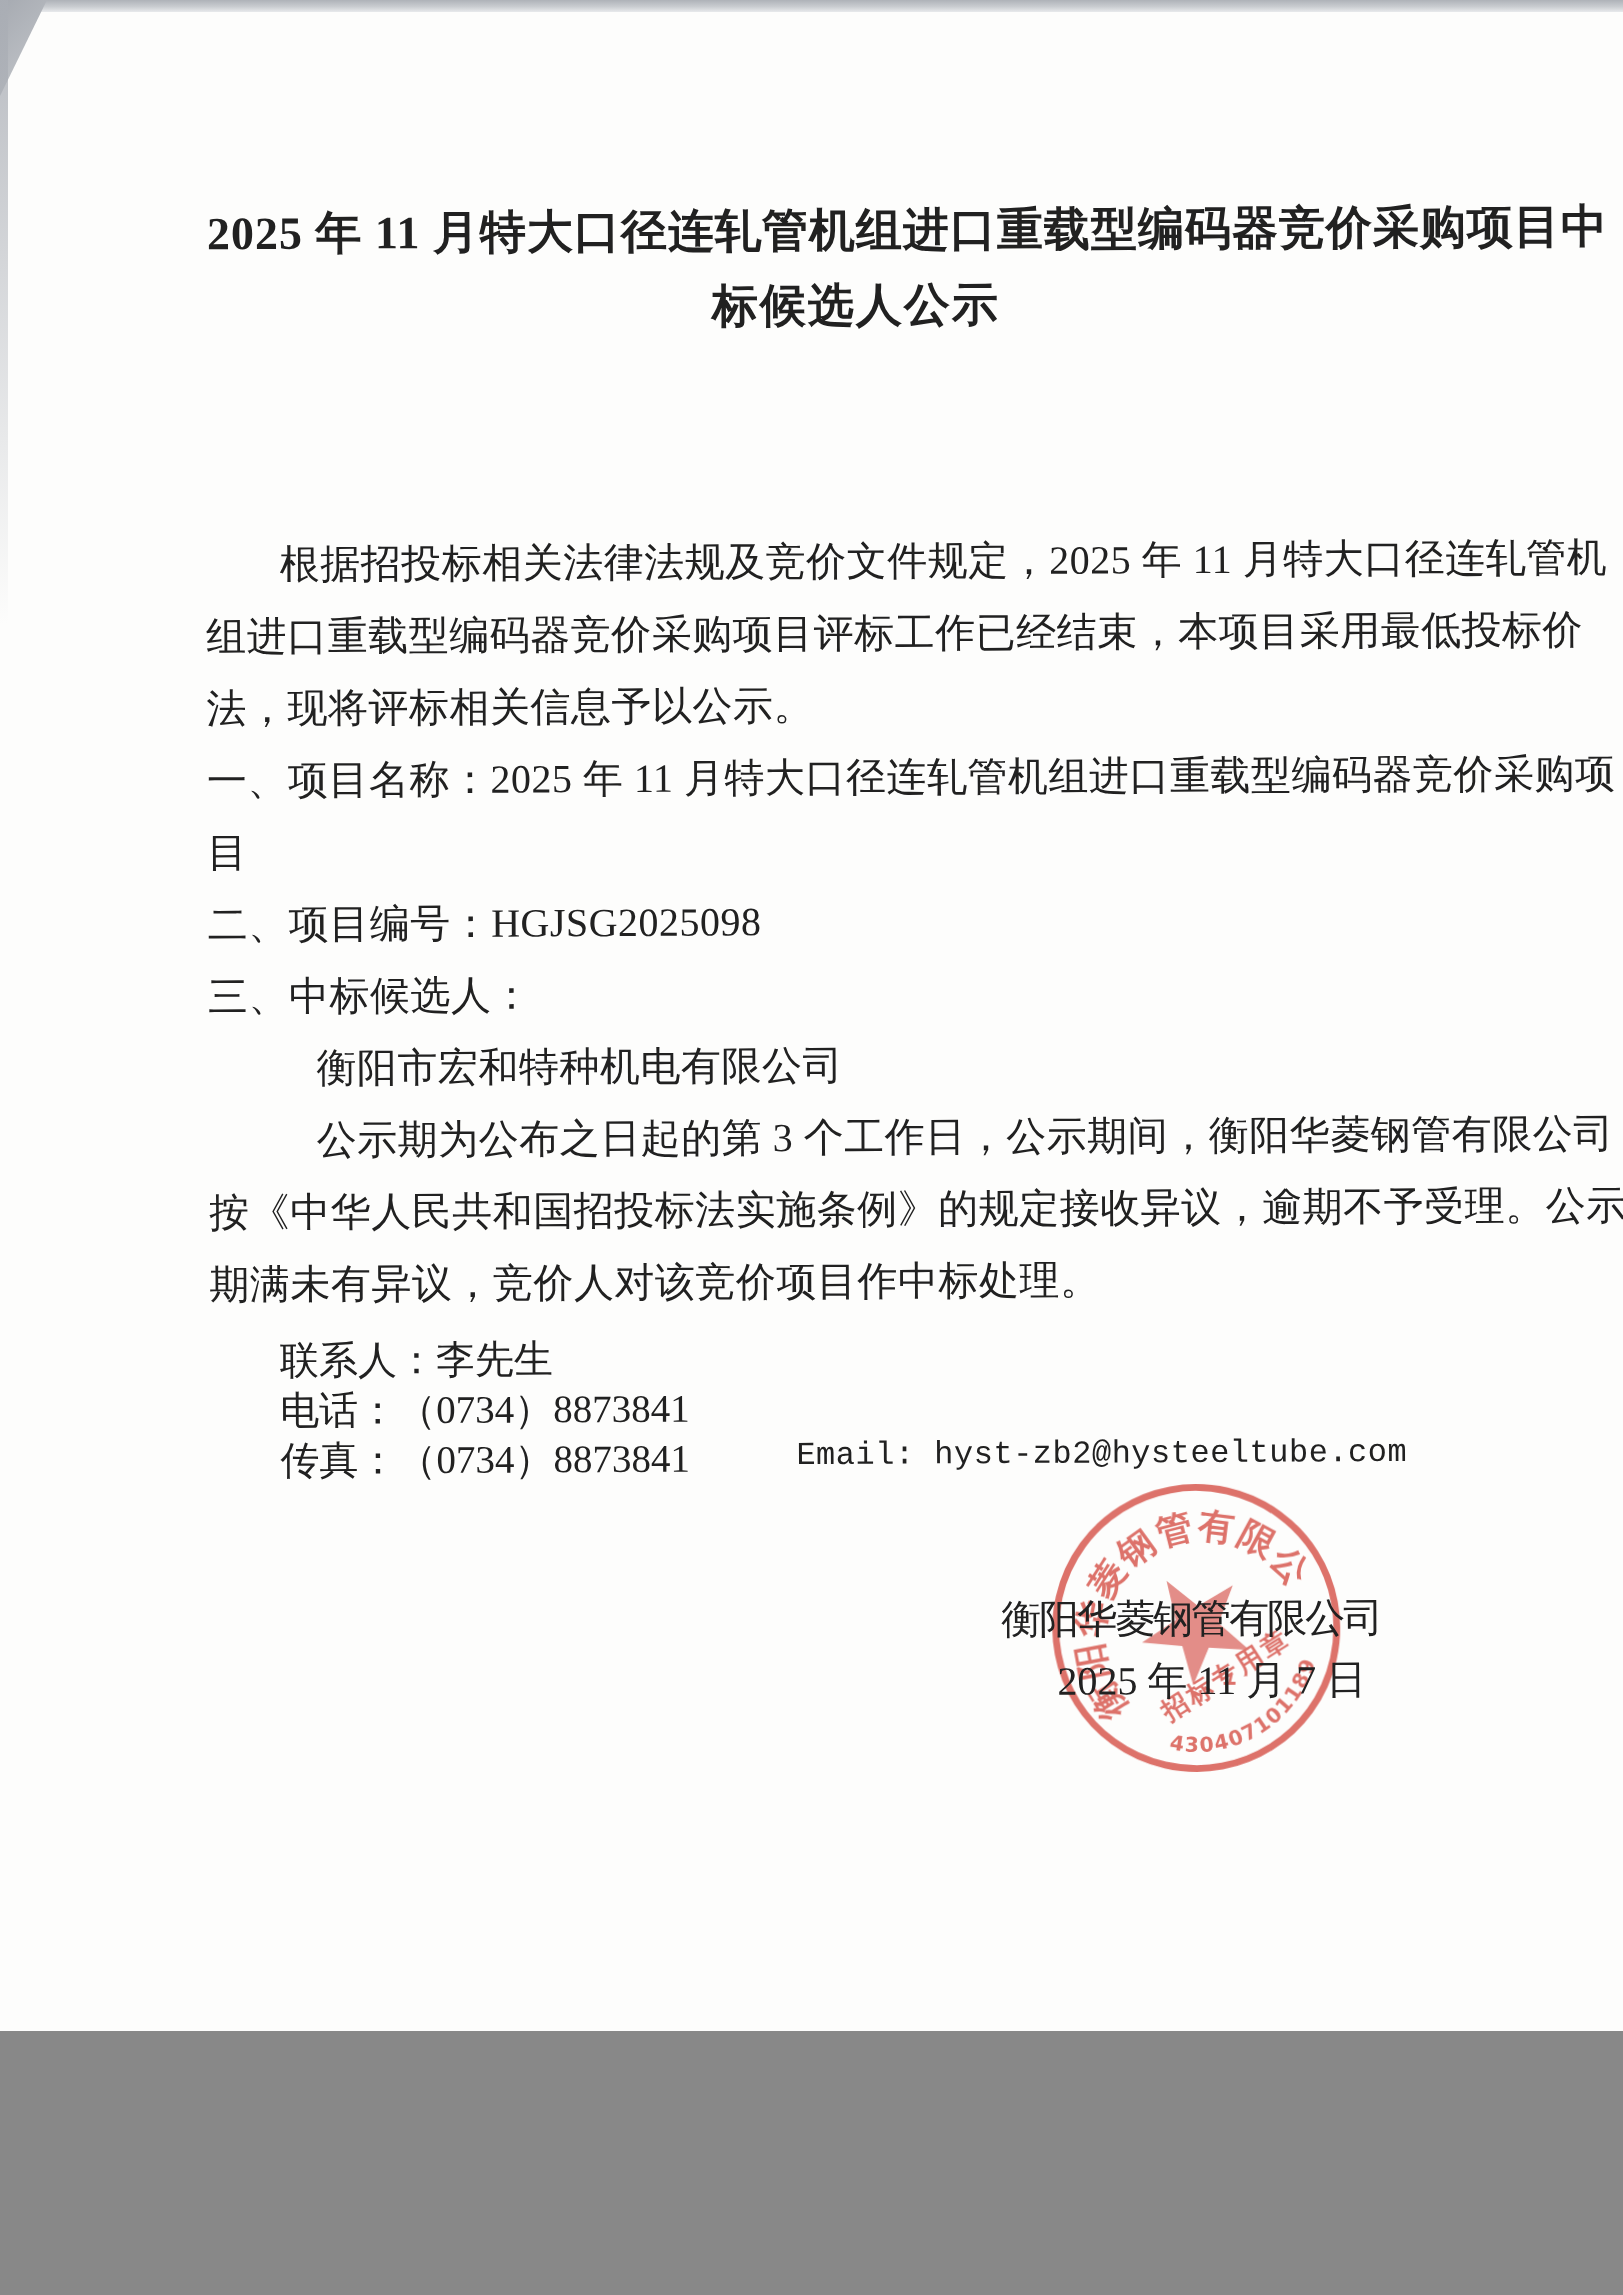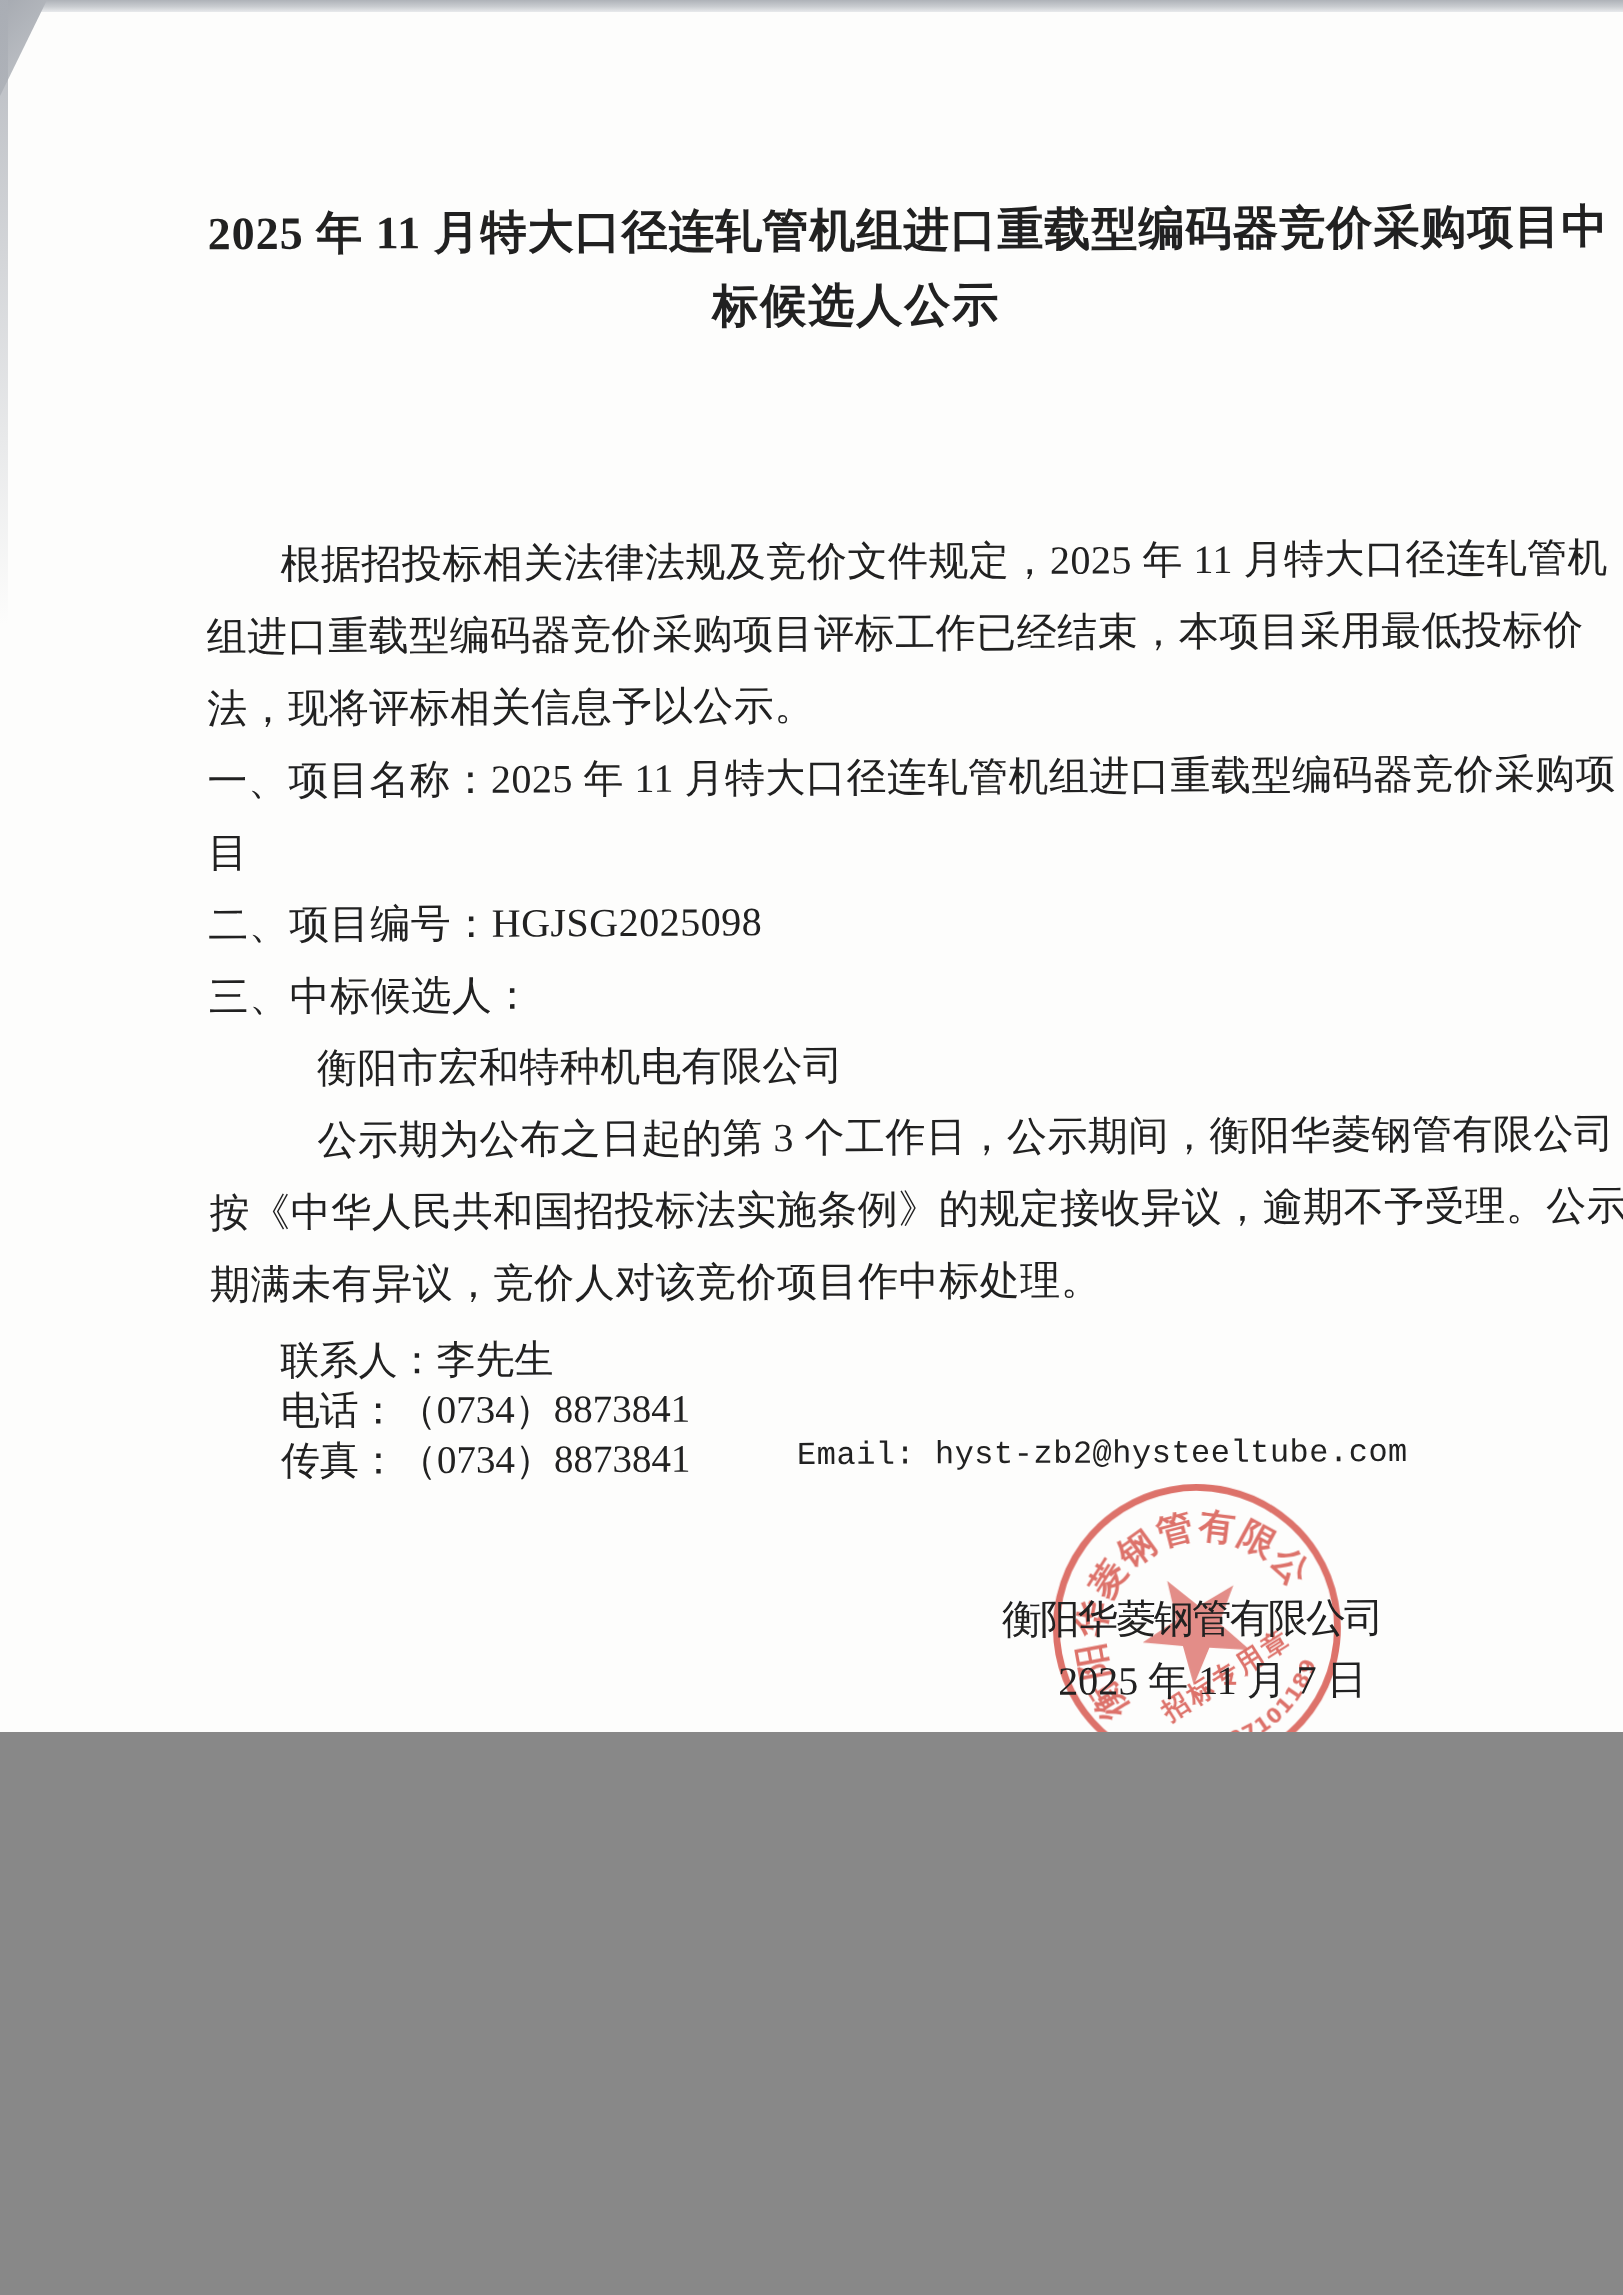--- a/index.html
+++ b/index.html
@@ -1,18 +1,18 @@
 <!DOCTYPE html>
 <html><head>
 <meta charset="utf-8">
 <style>
   html,body{margin:0;padding:0;background:#888;}
   .page{
     position:relative;
-    width:1624px;height:1732px;
+    width:1624px;height:2031px;
     background:#fdfdfc;
     overflow:hidden;
     font-family:"Liberation Serif","DejaVu Serif",serif;
     color:#212121;
   }
   
   .scan-top{
     position:absolute;top:0;left:0;width:1624px;height:11.7px;
     background:linear-gradient(180deg,#aeb2b8 0%,#c9ccd0 55%,#e8eaec 100%);
   }

